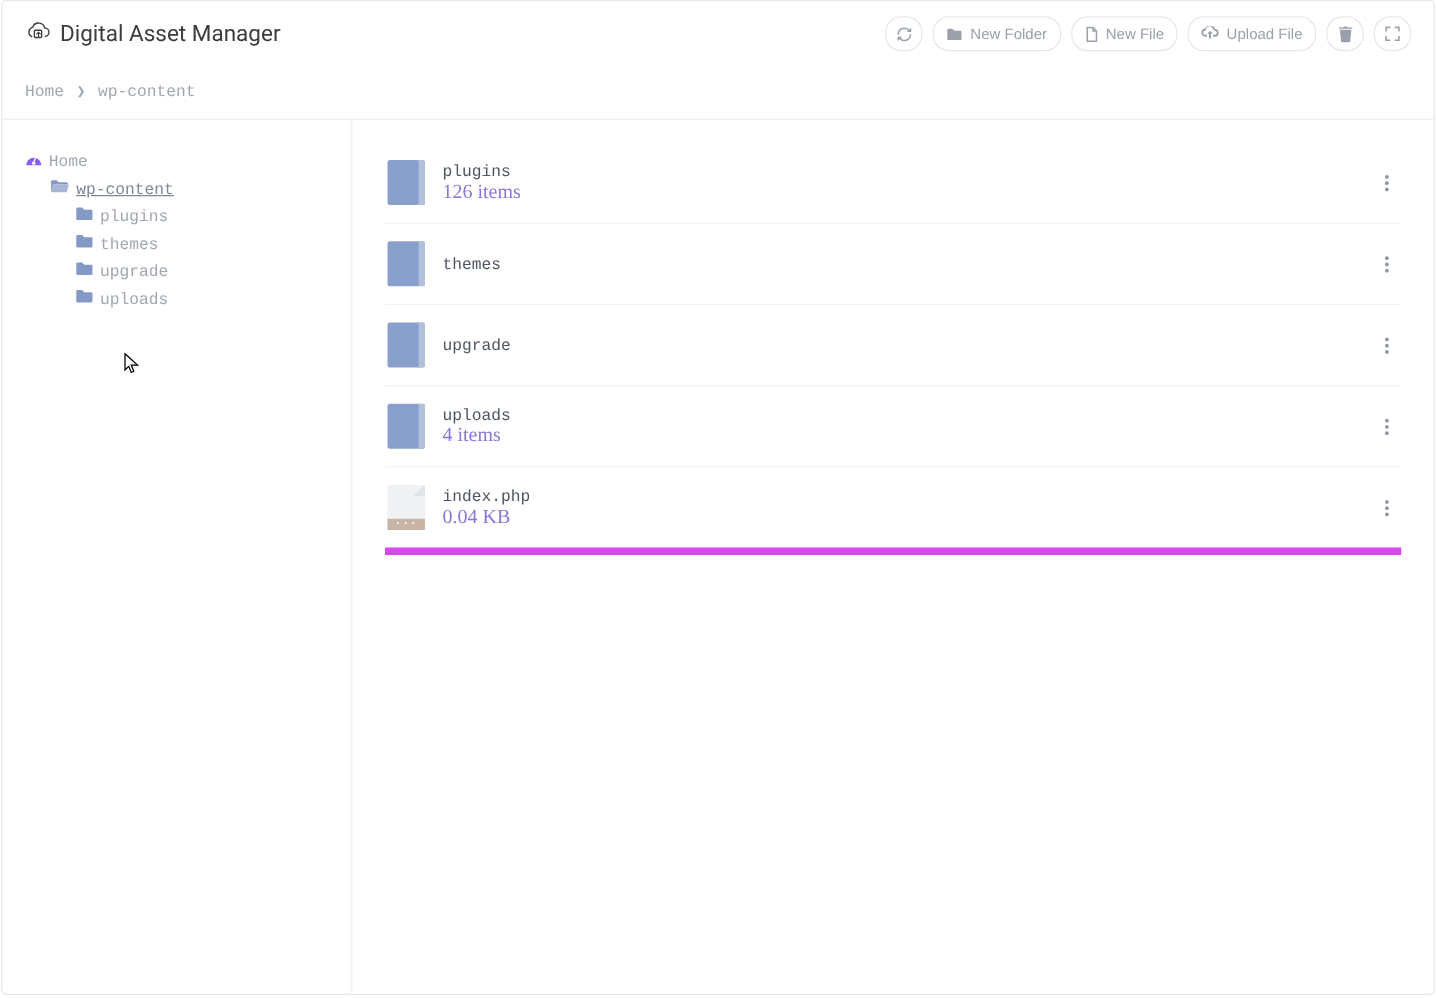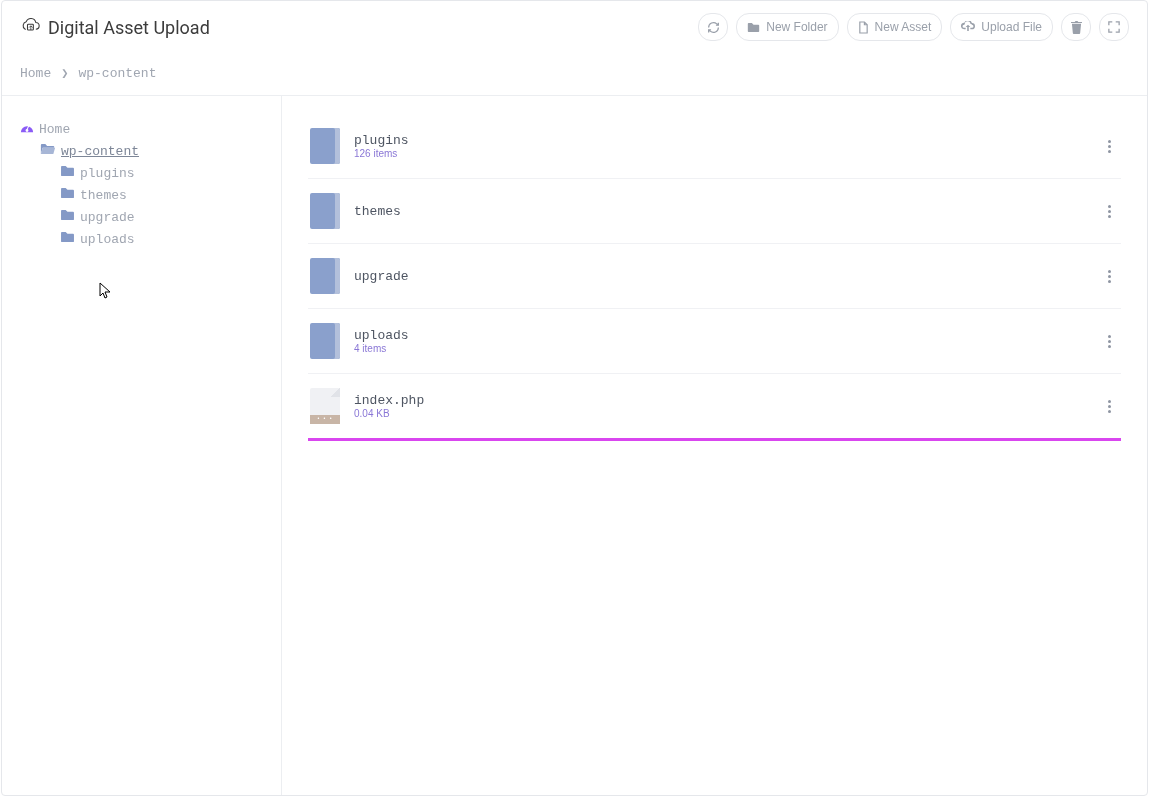--- a/index.html
+++ b/index.html
@@ -78,21 +78,21 @@
     padding: 18px 26px;
   }
   .row {
     display: flex;
     align-items: center;
     gap: 14px;
     padding: 14px 2px;
     border-bottom: 1px solid #f0f1f4;
     cursor: pointer;
   }
-  .row:last-child { border-bottom: 3px solid #d946ef; }
+  .row:last-child { border-bottom: 6px solid #d946ef; }
   .icon-folder {
     width: 30px; height: 36px;
     background: #8aa0cc;
     border-radius: 2px;
     position: relative;
     box-shadow: inset -5px 0 0 #b3c0db;
   }
   .icon-file {
     width: 30px; height: 36px;
     background: #f0f1f4;
@@ -114,23 +114,23 @@
     text-align: center; line-height: 9px;
     height: 9px;
   }
   .row-txt { flex: 1; }
   .row-name {
     font-size: 13px;
     color: #4e5562;
     font-family: "SFMono-Regular", Consolas, "Liberation Mono", Menlo, monospace;
   }
   .row-meta {
-    font-size: 10px;
+    font-size: 16px;
     color: #8a77d6;
-    font-family: Liberation Sans, sans-serif;
+    font-family: Liberation Serif, serif;
   }
   .kebab { color: #8e95a2; font-size: 16px; padding: 0 8px; cursor: pointer; display: flex; flex-direction: column; gap: 2px; align-items:center;}
   .kebab span { width:3px; height:3px; background:#8e95a2; border-radius:50%; display:block; }
 
   .cursor {
     position: absolute;
     left: 99px; top: 282px;
     pointer-events: none;
   }
 </style>
@@ -141,21 +141,21 @@
 
   <div class="hdr">
     <div class="hdr-left">
       <span>
         <svg width="20" height="16" viewBox="0 0 24 18" fill="none" stroke="#3c3c3c" stroke-width="1.3">
           <path d="M19 14a4 4 0 0 0 0-8 6 6 0 0 0-11.5-1A5 5 0 0 0 6 14h1"></path>
           <rect x="9" y="8" width="7" height="7" rx="1" fill="#fff"></rect>
           <path d="M13 15v-5M11 12l2-2 2 2" stroke-width="1"></path>
         </svg>
       </span>
-      <span class="hdr-title">Digital Asset Upload</span>
+      <span class="hdr-title">Digital Asset Manager</span>
     </div>
     <div class="hdr-right">
       <button class="btn icon-only">
         <span>
           <svg width="13" height="13" viewBox="0 0 16 16" fill="none" stroke="#9aa0aa" stroke-width="1.5">
             <path d="M2 8a6 6 0 0 1 10-4.5L14 5M14 8a6 6 0 0 1-10 4.5L2 11"></path>
             <path d="M14 2v3h-3M2 14v-3h3"></path>
           </svg>
         </span>
       </button>
@@ -167,21 +167,21 @@
         </span>
         <span>New Folder</span>
       </button>
       <button class="btn">
         <span>
           <svg width="11" height="13" viewBox="0 0 12 14" fill="none" stroke="#9aa0aa" stroke-width="1.3">
               <path d="M2 1h5l3 3v9H2z"></path>
               <path d="M7 1v3h3"></path>
             </svg>
         </span>
-        <span>New Asset</span>
+        <span>New File</span>
       </button>
       <button class="btn">
         <span>
           <svg width="14" height="12" viewBox="0 0 18 14" fill="#9aa0aa">
               <path d="M14 10a4 4 0 0 0 0-8 5 5 0 0 0-9.6-.5A4 4 0 0 0 4 10h2v-2H4a2 2 0 0 1 0-4 .9.9 0 0 0 .9-.7A3 3 0 0 1 12 3a2 2 0 0 1 2 1 2 2 0 0 1 0 4h-2v2h2zM9 4 6 7h2v5h2V7h2L9 4z"></path>
             </svg>
         </span>
         <span>Upload File</span>
       </button>
       <button class="btn icon-only">

